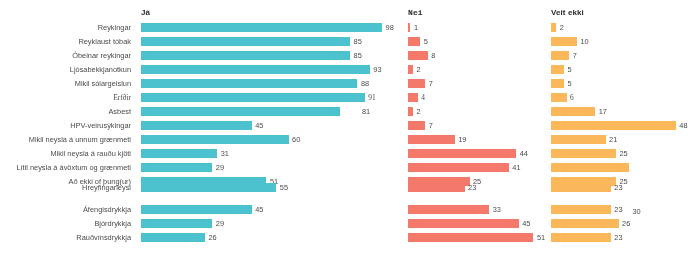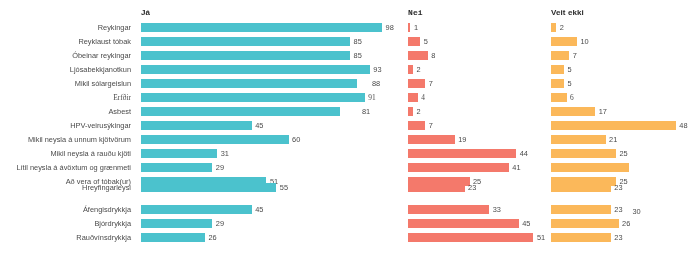--- a/index.html
+++ b/index.html
@@ -150,21 +150,21 @@
         </div>
         <div class="bargroup veit">
           <div class="bar" style="width: 13px; background: rgb(251, 184, 90);"></div>
           <div class="val" style="left: 16.5px;">5</div>
         </div>
       </div>
       <div class="row" style="top: 77px;">
         <div class="cat-label">Mikil sólargeislun</div>
         <div class="bargroup ja">
           <div class="bar" style="width: 216.48px; background: rgb(75, 194, 205);"></div>
-          <div class="val" style="left: 231px; text-align: right;">88</div>
+          <div class="val" style="left: 220px; text-align: right;">88</div>
         </div>
         <div class="bargroup nei">
           <div class="bar" style="width: 17.22px; background: rgb(244, 121, 107);"></div>
           <div class="val" style="left: 20.72px;">7</div>
         </div>
         <div class="bargroup veit">
           <div class="bar" style="width: 13px; background: rgb(251, 184, 90);"></div>
           <div class="val" style="left: 16.5px;">5</div>
         </div>
       </div>
@@ -207,21 +207,21 @@
         <div class="bargroup nei">
           <div class="bar" style="width: 17.22px; background: rgb(244, 121, 107);"></div>
           <div class="val" style="left: 20.72px;">7</div>
         </div>
         <div class="bargroup veit">
           <div class="bar" style="width: 124.8px; background: rgb(251, 184, 90);"></div>
           <div class="val" style="left: 128.3px;">48</div>
         </div>
       </div>
       <div class="row" style="top: 133px;">
-        <div class="cat-label">Mikil neysla á unnum kjötvörum</div>
+        <div class="cat-label">Mikil neysla á unnum grænmeti</div>
         <div class="bargroup ja">
           <div class="bar" style="width: 147.6px; background: rgb(75, 194, 205);"></div>
           <div class="val" style="left: 151.1px;">60</div>
         </div>
         <div class="bargroup nei">
           <div class="bar" style="width: 46.74px; background: rgb(244, 121, 107);"></div>
           <div class="val" style="left: 50.24px;">19</div>
         </div>
         <div class="bargroup veit">
           <div class="bar" style="width: 54.6px; background: rgb(251, 184, 90);"></div>
@@ -252,21 +252,21 @@
         <div class="bargroup nei">
           <div class="bar" style="width: 100.86px; background: rgb(244, 121, 107);"></div>
           <div class="val" style="left: 104.36px;">41</div>
         </div>
         <div class="bargroup veit">
           <div class="bar" style="width: 78px; background: rgb(251, 184, 90);"></div>
           <div class="val" style="left: 81.5px; margin-top: 44px;">30</div>
         </div>
       </div>
       <div class="row" style="top: 175px;">
-        <div class="cat-label">Að vera of tóbak(ur)</div>
+        <div class="cat-label">Að ekki of þung(ur)</div>
         <div class="bargroup ja">
           <div class="bar" style="width: 125.46px; background: rgb(75, 194, 205);"></div>
           <div class="val" style="left: 128.96px;">51</div>
         </div>
         <div class="bargroup nei">
           <div class="bar" style="width: 61.5px; background: rgb(244, 121, 107);"></div>
           <div class="val" style="left: 65px;">25</div>
         </div>
         <div class="bargroup veit">
           <div class="bar" style="width: 65px; background: rgb(251, 184, 90);"></div>

